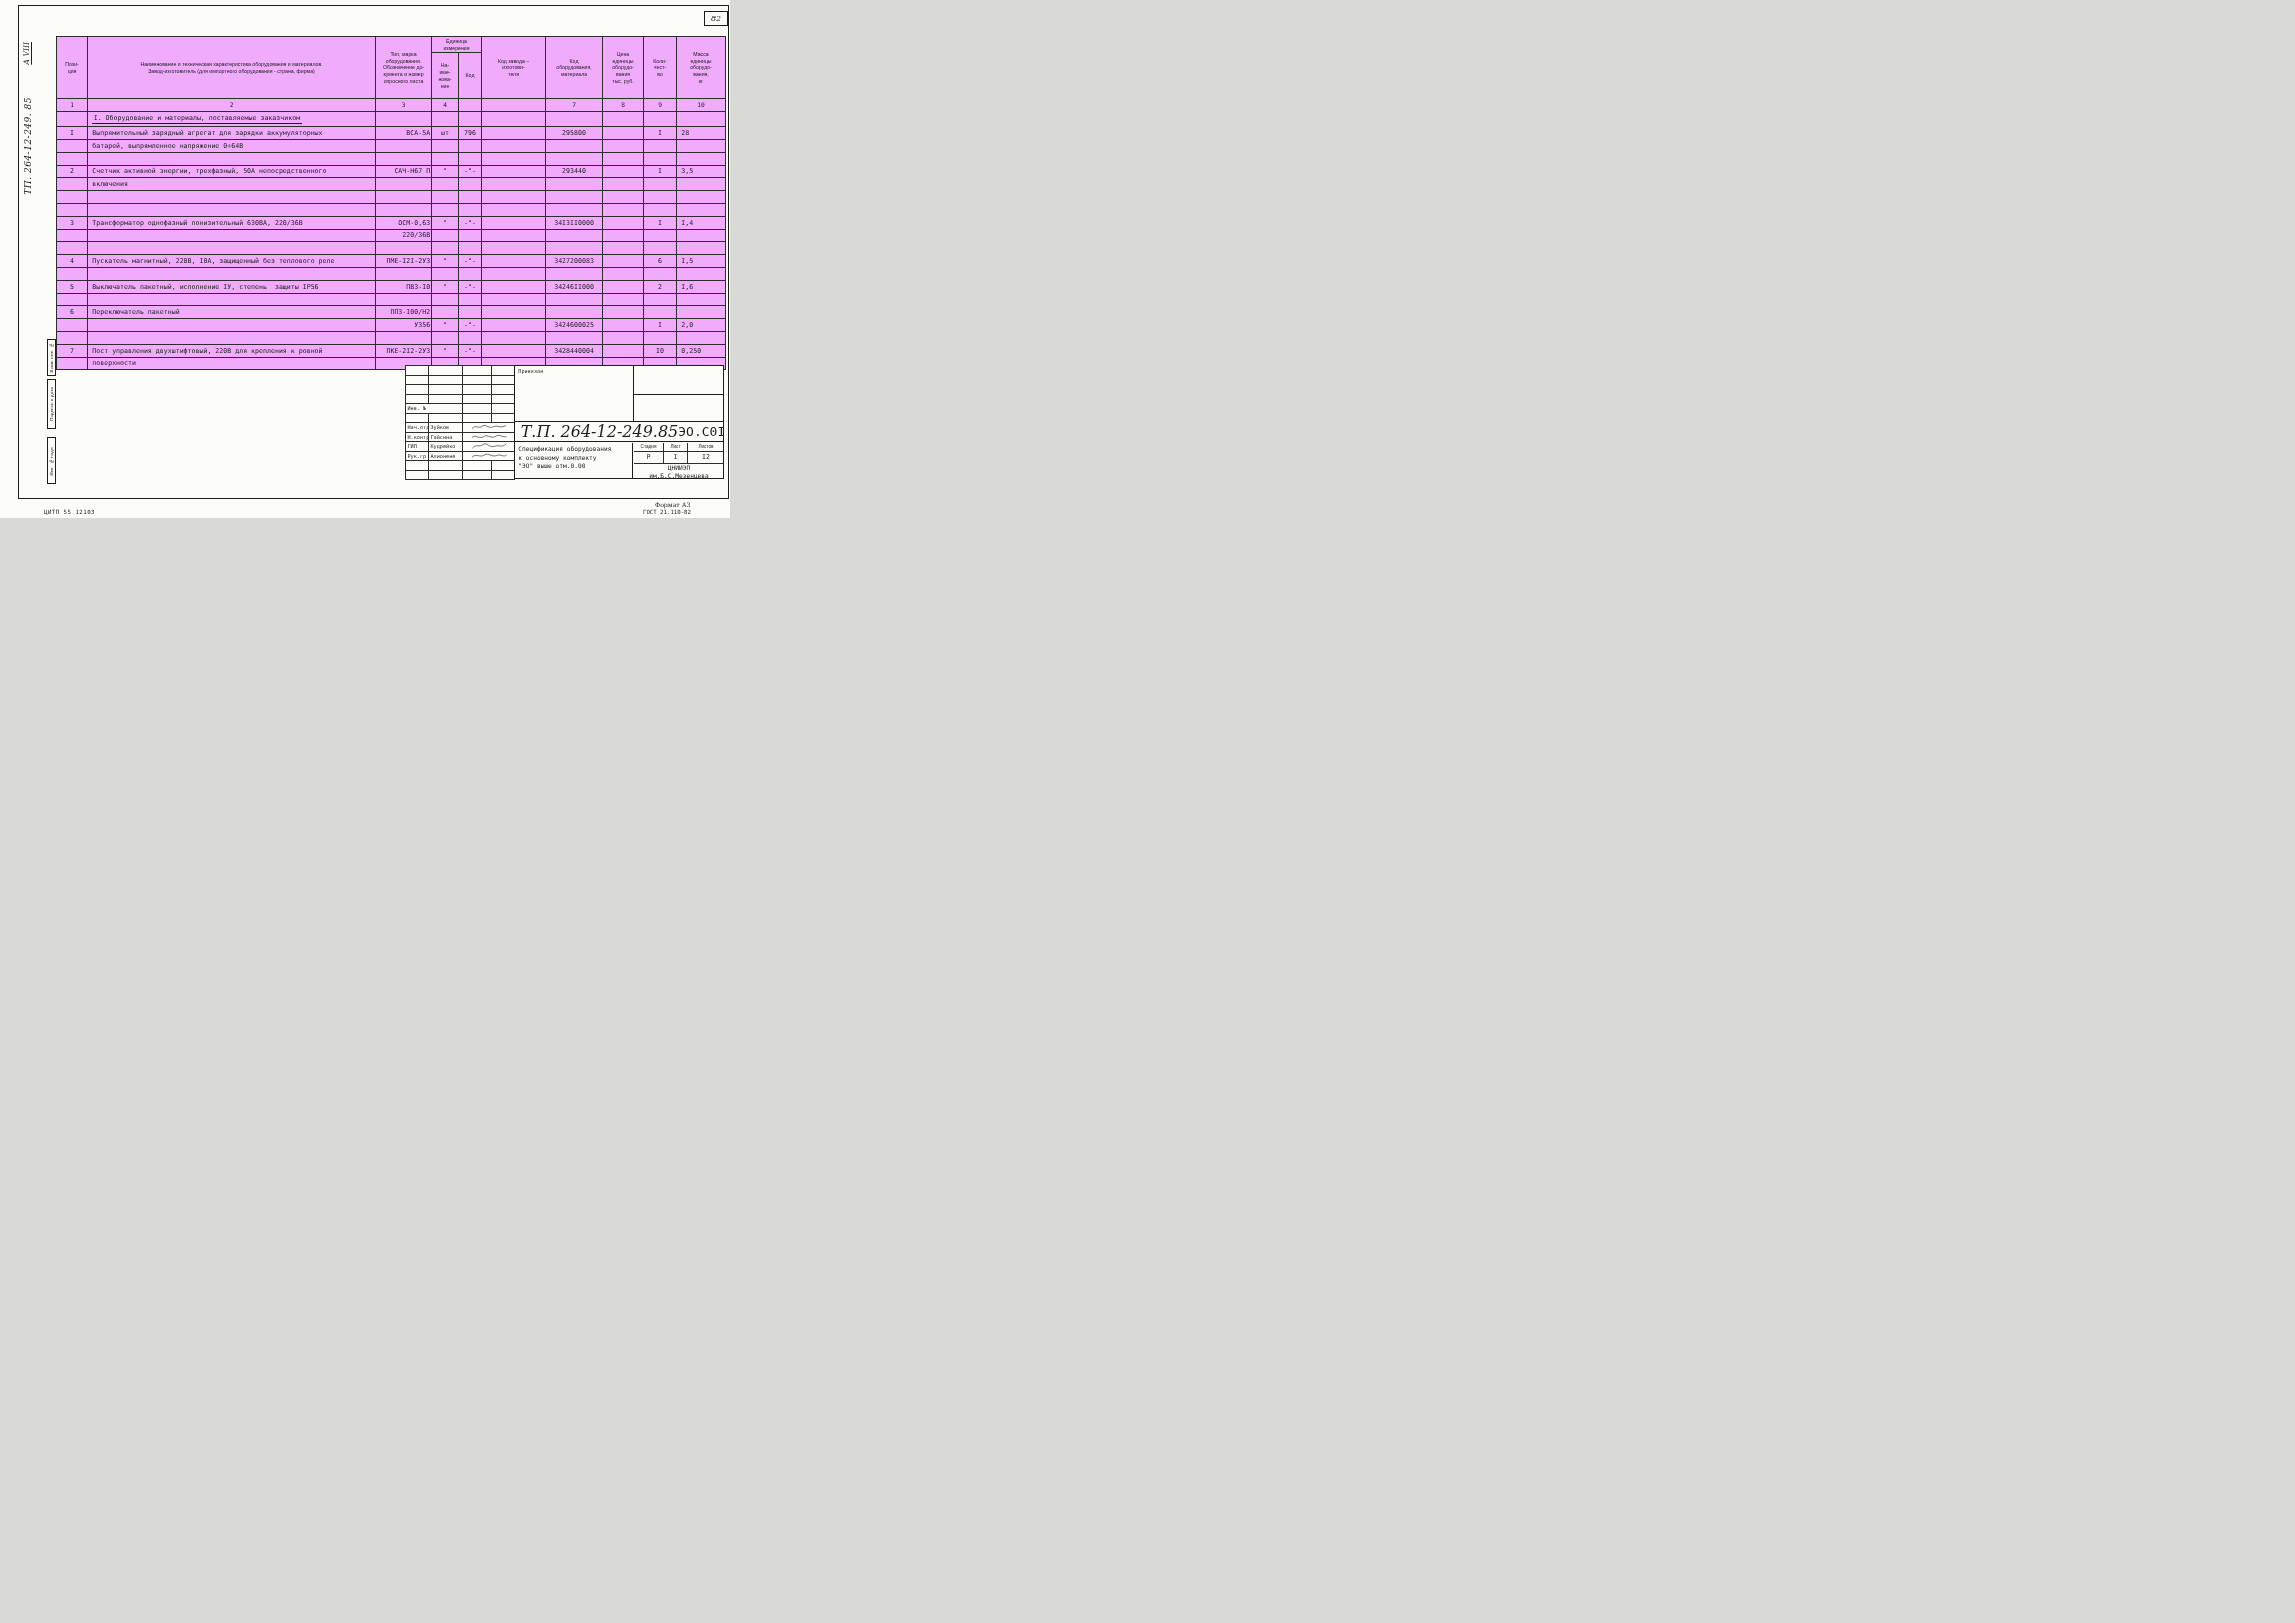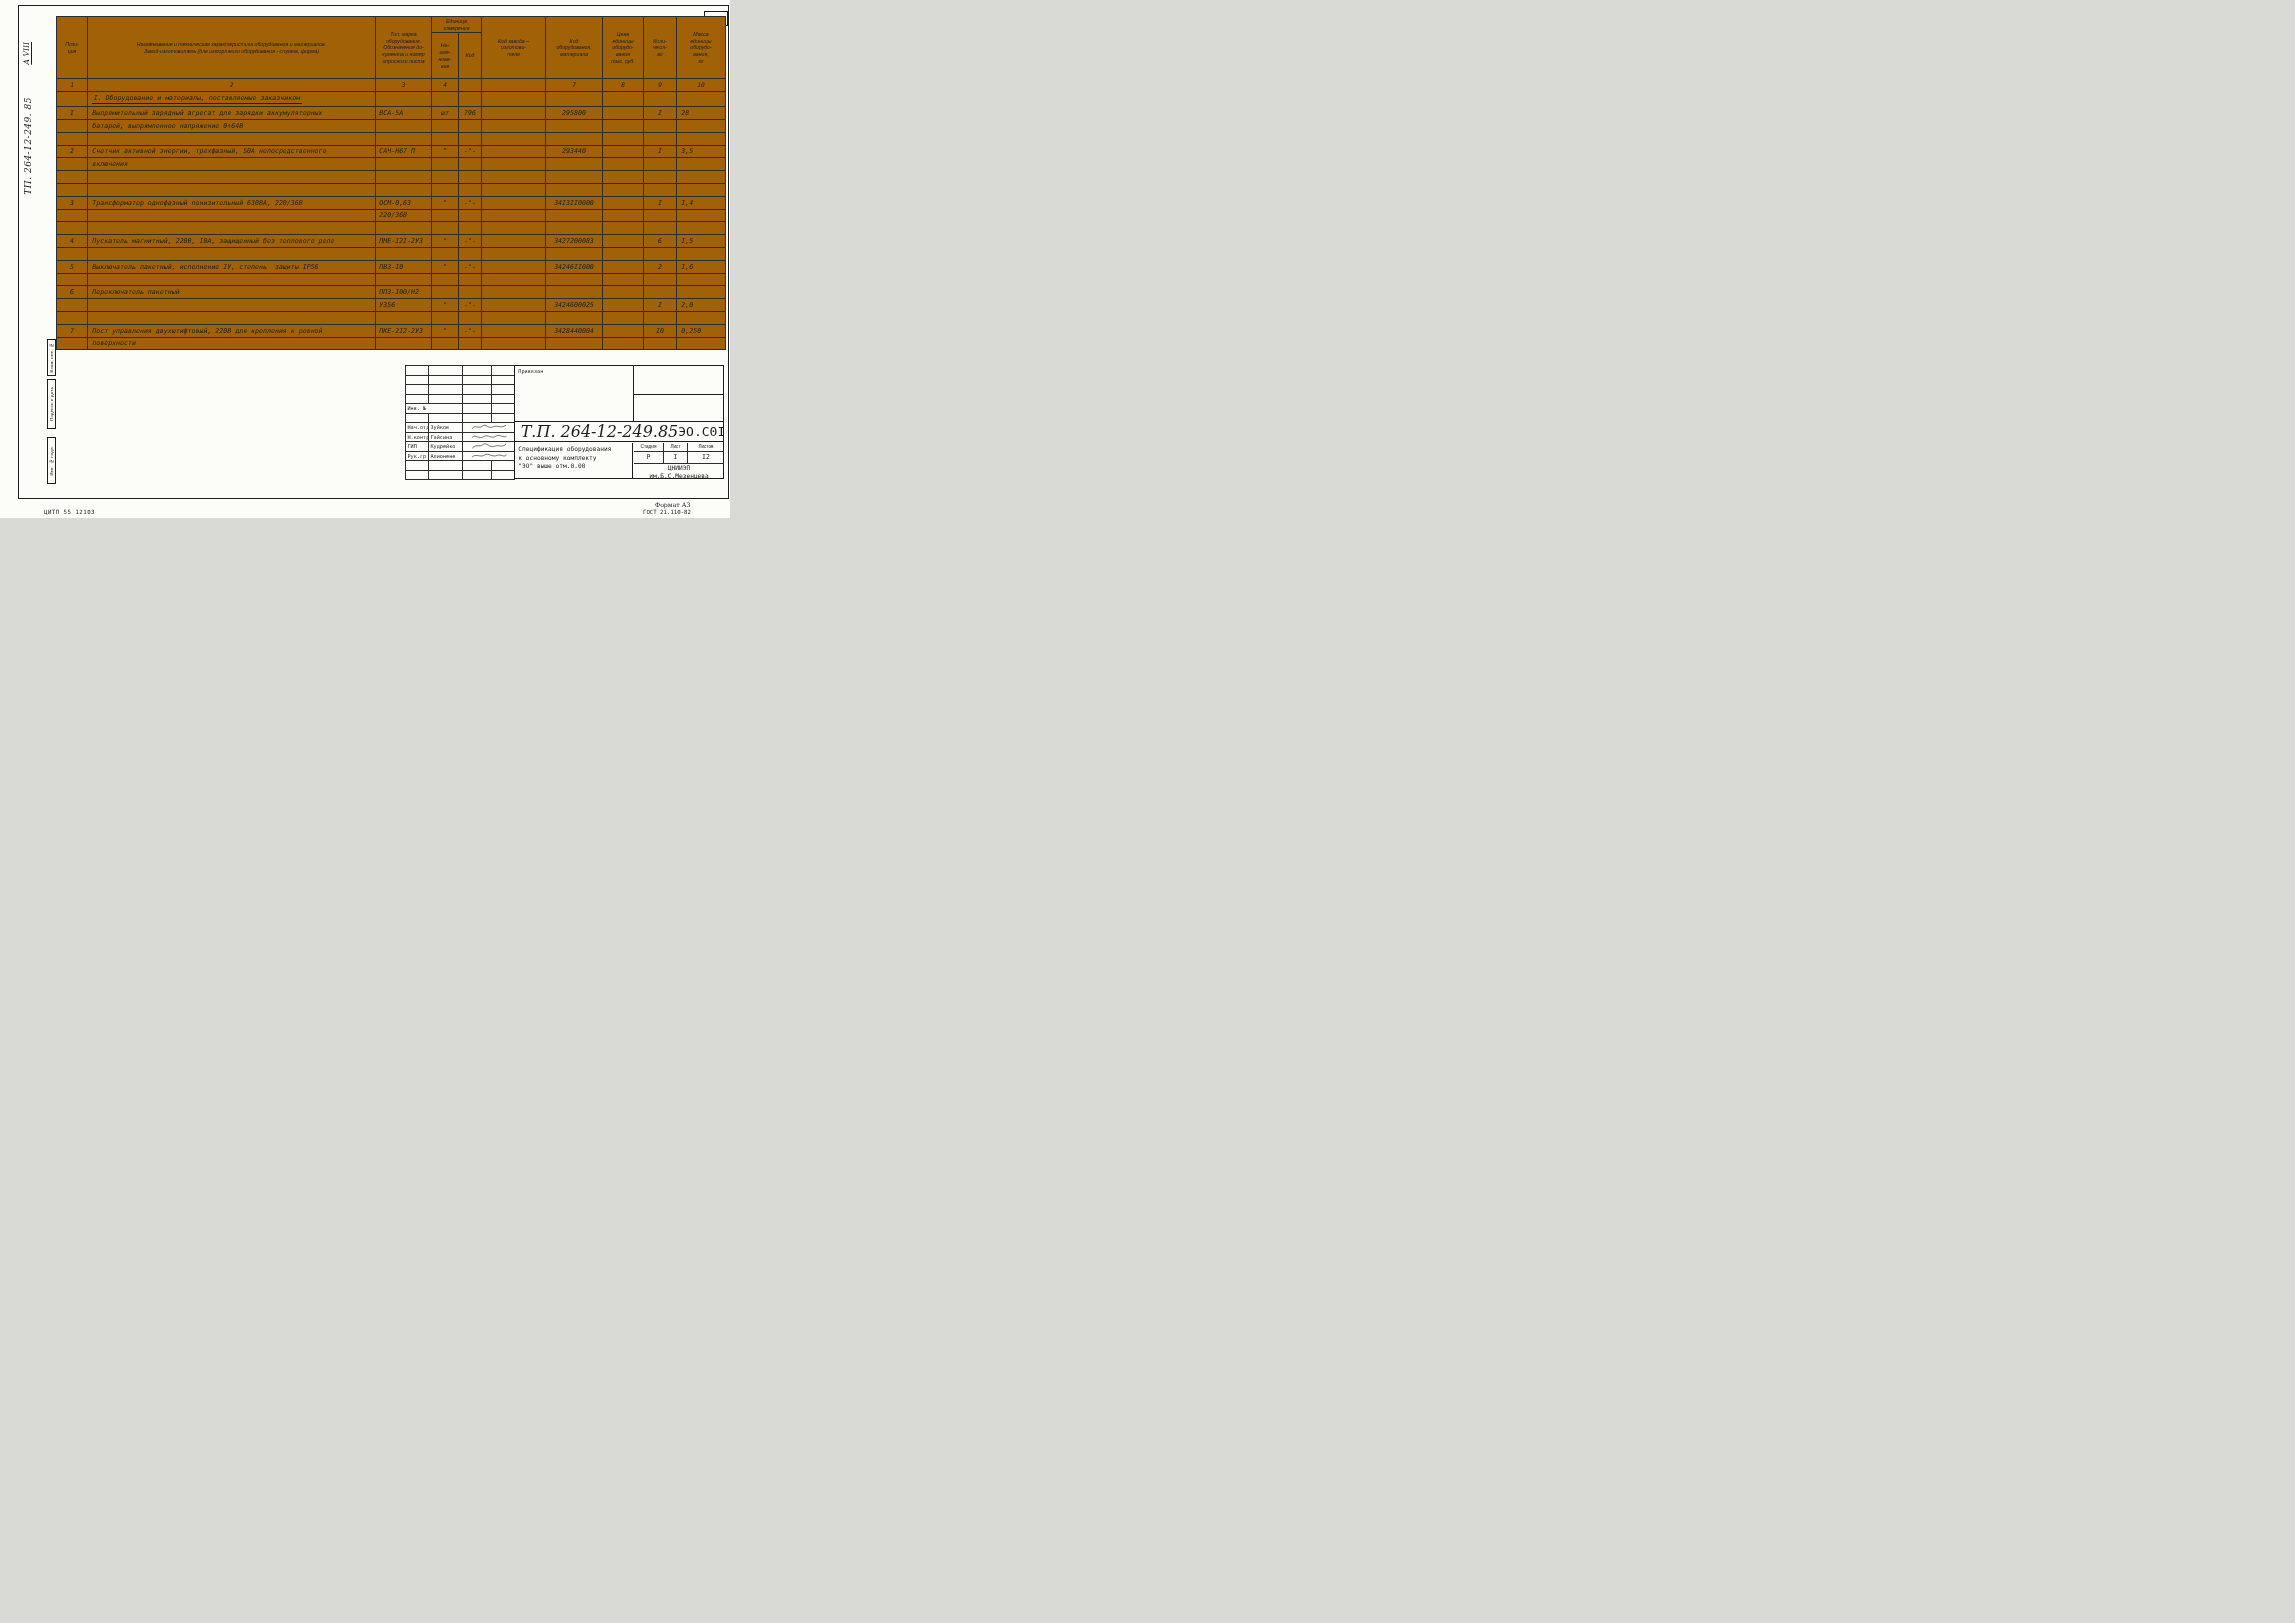--- a/index.html
+++ b/index.html
@@ -12,39 +12,38 @@
   .frame { position:absolute; left:17.5px; top:4.7px; width:711px; height:494px; border:0.9px solid #1d1d1d; }
   .page-num-box {
     position:absolute; left:704px; top:11.4px; width:24px; height:15px;
     border:0.9px solid #1d1d1d; background:#fcfcf9;
     display:flex; align-items:center; justify-content:center;
     font-size:8px; font-family:"DejaVu Serif", serif; font-style:italic;
   }
 
   
   table.spec {
-    position:absolute; left:56px; top:16px; width:668px;
+    position:absolute; left:56px; top:36px; width:668px;
     border-collapse:collapse; table-layout:fixed; border:0.9px solid #1d1d1d;
-    background:#a16207;
-    font-style:italic;
+    background:#f0abfc;
   }
   .spec th, .spec td { border:0.5px solid #2d2d2d; overflow:hidden; vertical-align:middle; }
   .spec thead th {
     font-family:"Liberation Sans", sans-serif; font-weight:normal;
     font-size:5.2px; line-height:1.3; text-align:center;
     white-space:pre-line; padding:0.9px 0.5px;
   }
   tr.h-top th { height:14.2px; }
   tr.h-sub th { height:46px; }
   tr.nums td { height:12.3px; text-align:center; font-size:6.2px; }
   .spec tbody td { height:12.8px; font-size:6.6px; white-space:pre; }
   .spec tbody tr.section td { height:15.6px; }
   td.c  { text-align:center; padding:0 0.9px; }
   td.l2 { text-align:left; padding:0 0.9px 0 4.3px; }
-  td.l3 { text-align:left; padding:0 0.9px 0 3.3px; }
+  td.l3 { text-align:right; padding:0 0.9px 0 3.3px; }
   .sect-title { display:inline-block; border-bottom:0.7px solid currentColor; padding:0 1.4px 0.9px 1.4px; }
 
   
   .vbox { display:flex; align-items:center; justify-content:center; }
   .vbox span { writing-mode:vertical-rl; transform:rotate(180deg); white-space:nowrap; }
   .stampbox { position:absolute; left:47px; width:9px; border:0.7px solid #1d1d1d; background:#fcfcf9; }
   .stampbox span { font-family:"Liberation Sans", sans-serif; font-size:4.3px; letter-spacing:0.2px; }
   .sb1 { top:339px; height:37px; }
   .sb2 { top:379px; height:50px; }
   .sb3 { top:437px; height:47px; }

